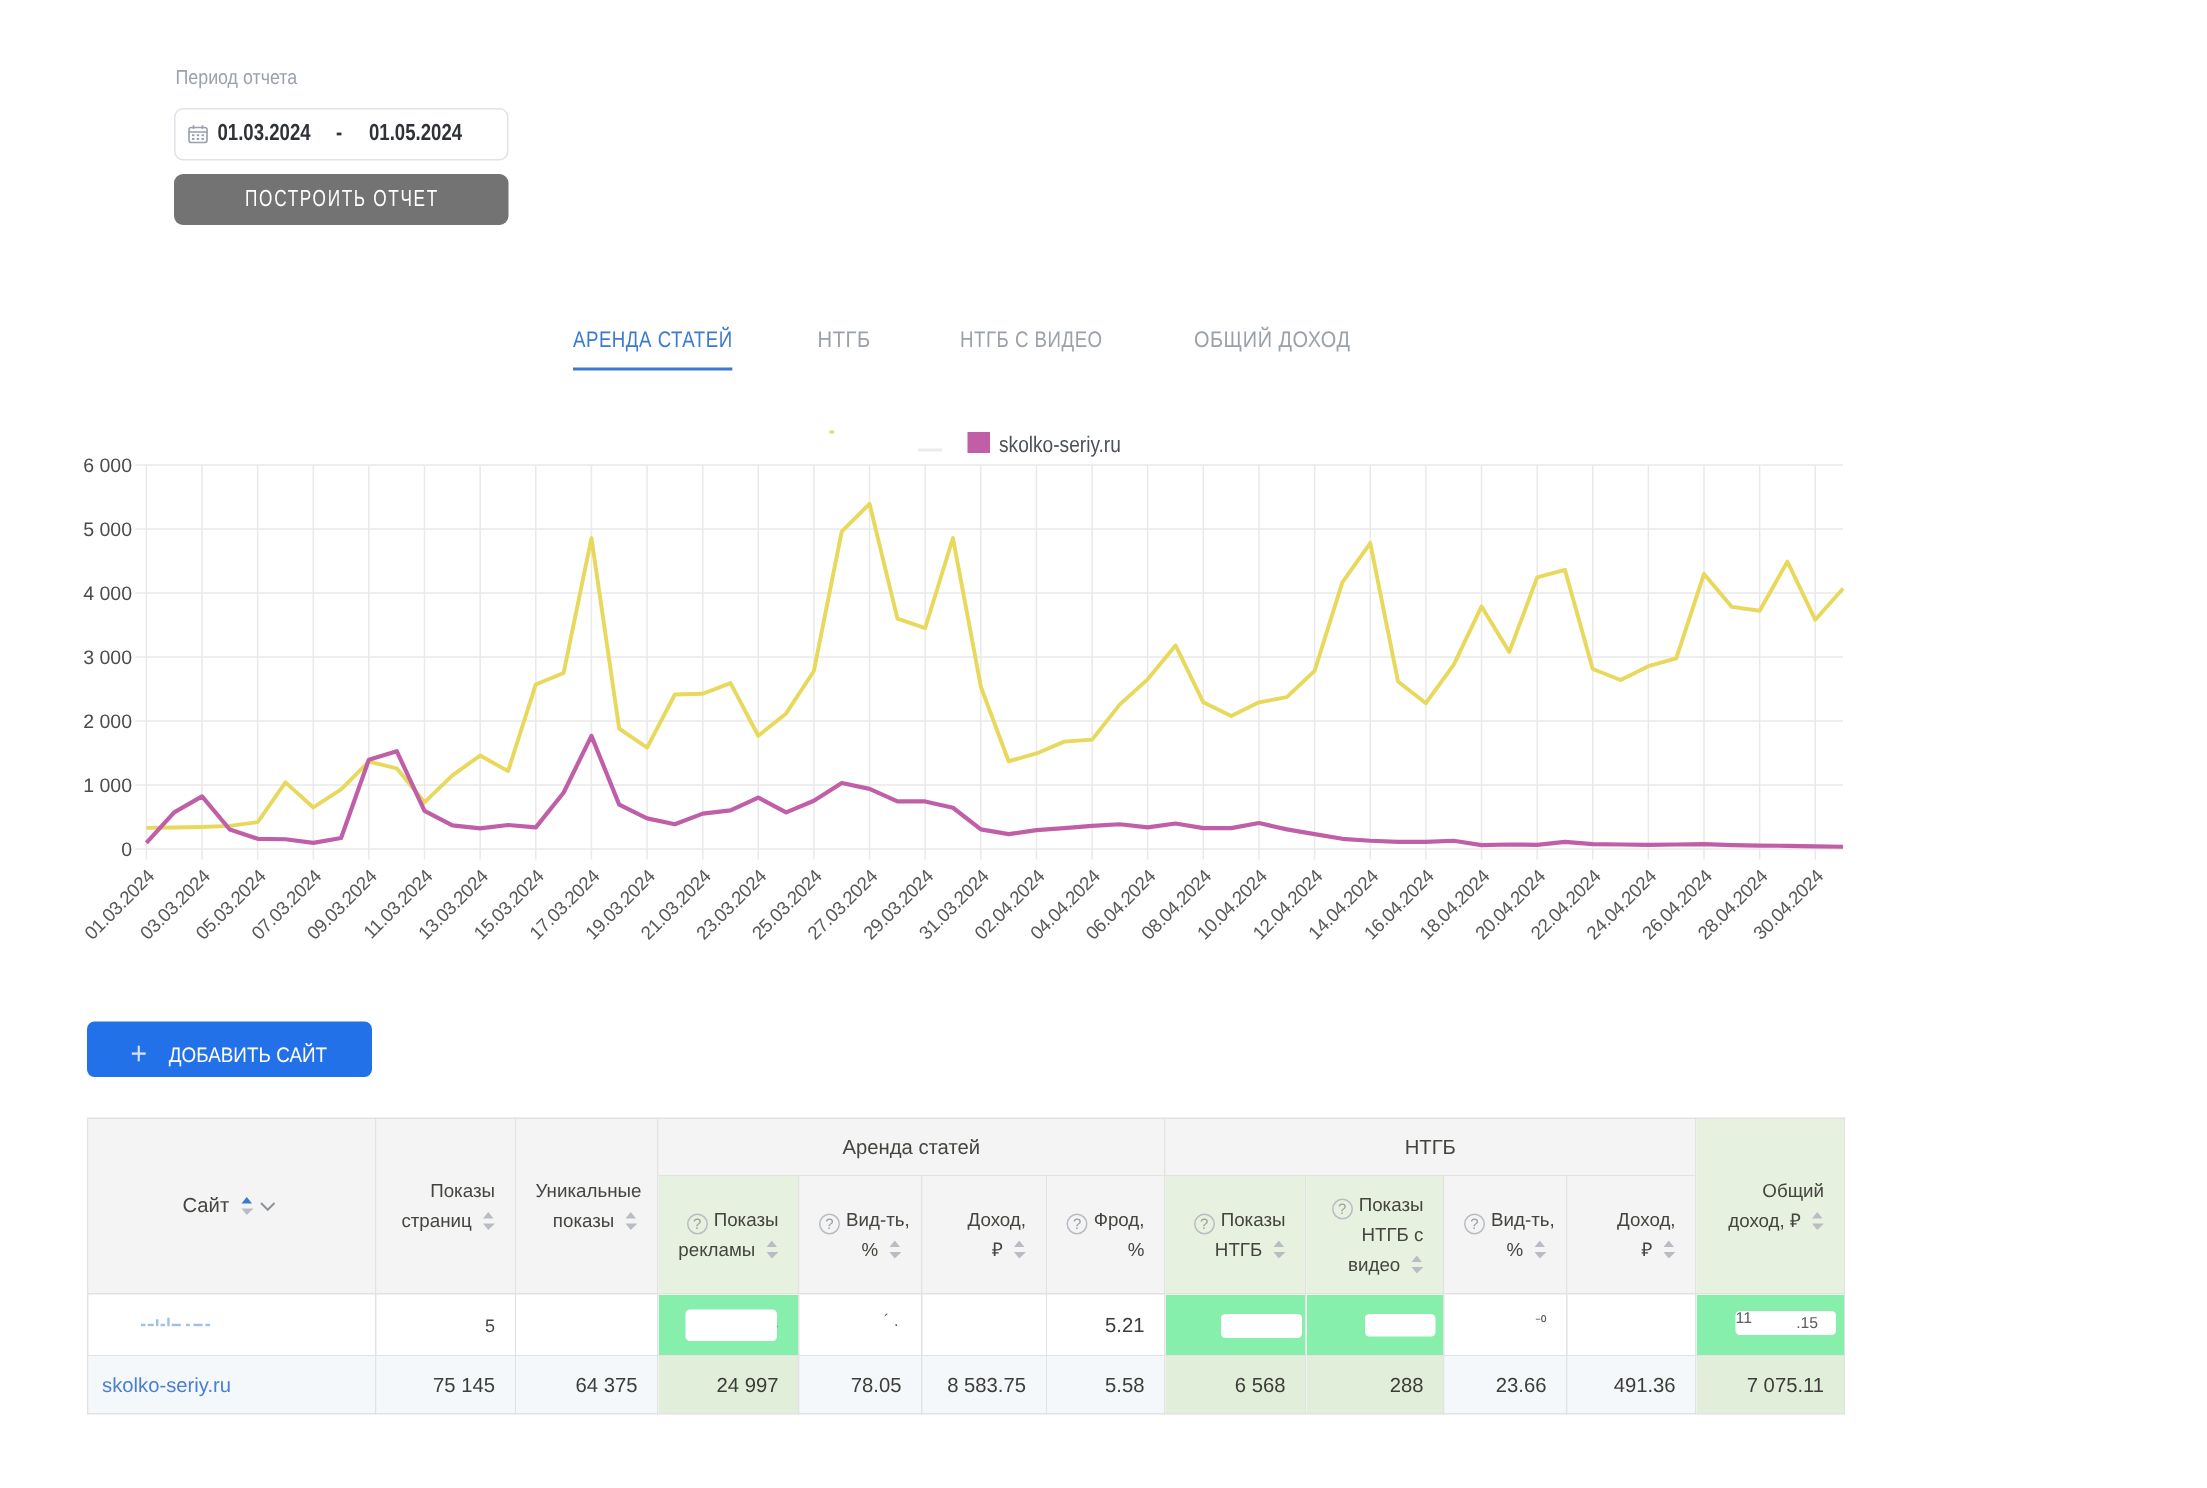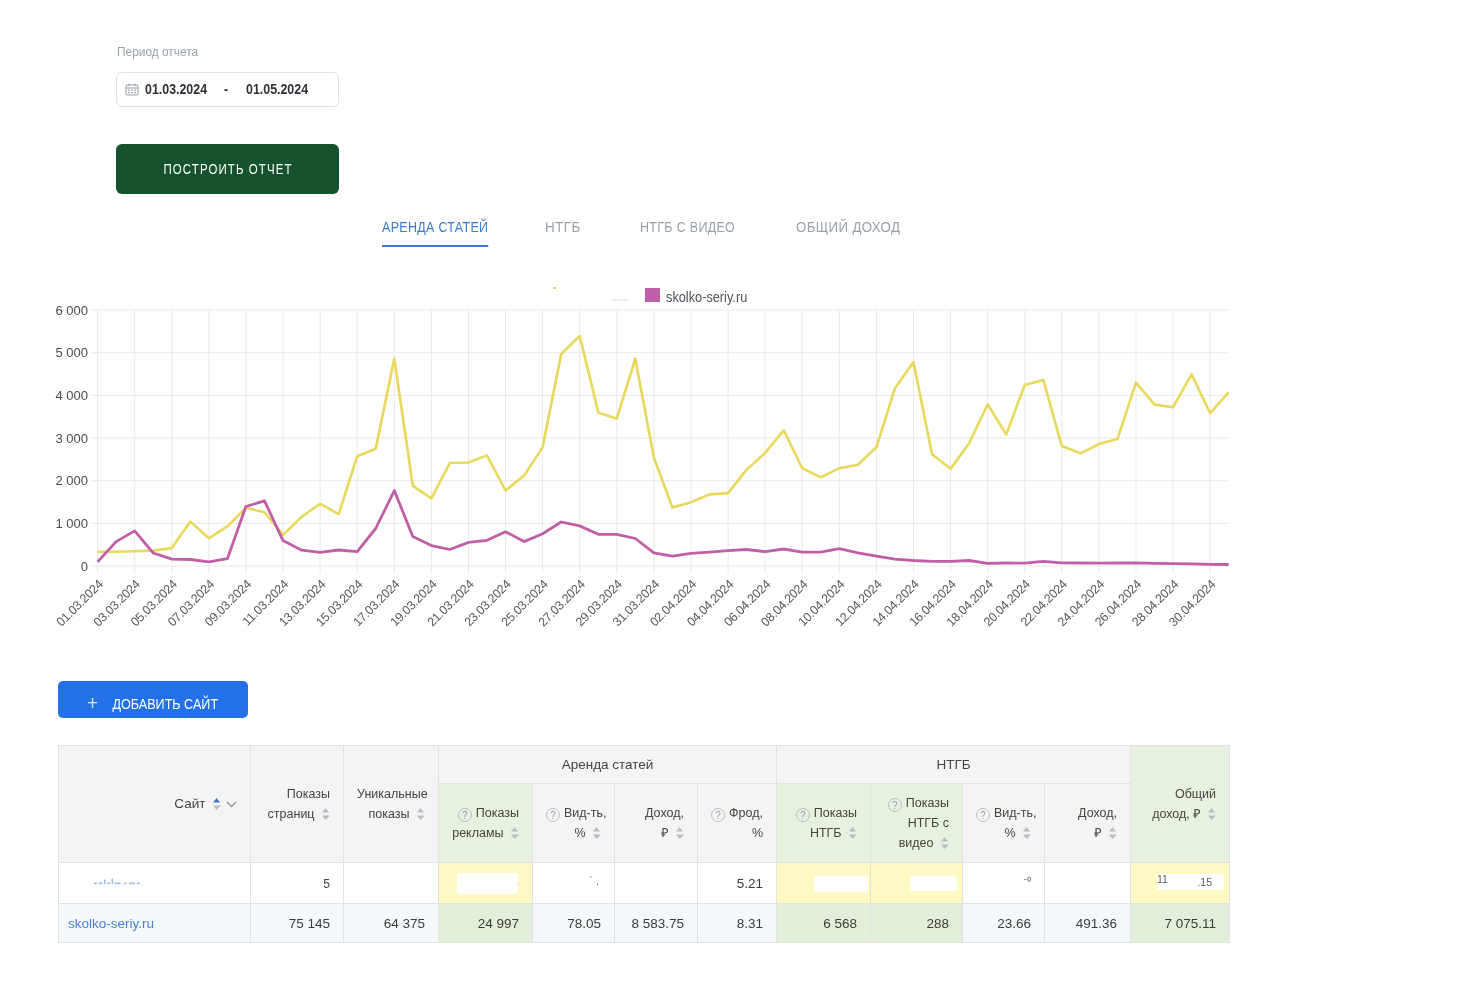--- a/index.html
+++ b/index.html
@@ -1,36 +1,36 @@
 <!DOCTYPE html>
 <html><head><meta charset="utf-8">
 <style>
 *{margin:0;padding:0;box-sizing:border-box}
 html,body{width:1471px;height:992px;background:#fff;font-family:"Liberation Sans",sans-serif;position:relative;overflow:hidden}
 .abs{position:absolute}
 #periodlbl{left:117px;top:44px;font-size:13.5px;color:#9aa1ab;transform:scaleX(.88);transform-origin:0 0}
 #datebox{left:116px;top:72px;width:223px;height:35px;border:1px solid #dfe2e7;border-radius:6px}
 #datebox .d{position:absolute;top:7px;font-size:15.5px;font-weight:700;color:#2e3338;transform:scaleX(.8);transform-origin:0 50%}
-#btn1{left:116px;top:144px;width:223px;height:50px;background:#14532d;border-radius:6px}
+#btn1{left:116px;top:116px;width:223px;height:34px;background:#737373;border-radius:6px}
 #btn1 span{position:absolute;left:50%;top:50%;transform:translate(-50%,-50%) scaleX(.74);white-space:nowrap;color:#fff;font-size:15.5px;letter-spacing:1.5px}
 .tab{position:absolute;top:218px;font-size:15px;letter-spacing:.4px;color:#9ba1a9;transform-origin:0 0;white-space:nowrap}
 .tab.act{color:#3a7ad2;padding-bottom:10px;border-bottom:2px solid #3a7ad2}
 #legend div{position:absolute}
 #btn2{left:58px;top:681px;width:190px;height:37px;background:#2271e8;border-radius:5px;color:#fff}
 #btn2>span{position:absolute;left:29px;top:9px;font-size:14px;white-space:nowrap;transform:scaleX(.9);transform-origin:0 0}
 #btn2 .plus{display:inline-block;font-size:21px;font-weight:400;margin-right:16px;position:relative;top:1px;color:#d4e2fa}
 table{position:absolute;left:58px;top:745px;width:1171px;border-collapse:collapse;table-layout:fixed;font-size:13.5px;color:#3c3c38}
 td,th{border:1px solid #e2e2e2;font-weight:400;padding:0 13px;position:relative}
 thead th{background:#f4f4f5;color:#45453f;font-size:12.5px;white-space:nowrap;line-height:20px}
 th.gr,td.gr{background:#e6f2df}
 .num{text-align:right}
 .grp{height:38px;text-align:center}
 .hrow th{height:79px;text-align:right}
 tr.r1 td{height:41px;background:#fff}
-tr.r1 td.gr{background:#fef9c3}
+tr.r1 td.gr{background:#86efac}
 tr.r2 td{height:39px;background:#f5f8fb}
 tr.r2 td.gr{background:#e1efda}
 a.site{color:#4a80d2;text-decoration:none}
 .q{display:inline-block;width:14px;height:14px;border:1px solid #b9bdc3;border-radius:50%;color:#9aa0a6;font-size:10px;line-height:13px;text-align:center;vertical-align:-2px;margin-right:4px;letter-spacing:0}
 .sort{display:inline-block;vertical-align:-3px;margin-left:3px}
 .wb{position:absolute;background:#fff;border-radius:3px;z-index:2}
 .fr{position:absolute;z-index:3;color:#5a5d60;font-size:11px}
 </style></head>
 <body>
 <div class="abs" id="periodlbl">Период отчета</div>
@@ -162,21 +162,21 @@
       <col style="width:83px">
       <col style="width:79px">
       <col style="width:94px">
       <col style="width:92px">
       <col style="width:82px">
       <col style="width:86px">
       <col style="width:99px">
 </colgroup>
 <thead>
 <tr class="grp">
- <th rowspan="2" style="text-align:right;font-size:13.5px;padding-left:10px">Сайт <svg class="sort" width="9" height="14" viewBox="0 0 9 14">
+ <th rowspan="2" style="text-align:center;font-size:13.5px;padding-left:10px">Сайт <svg class="sort" width="9" height="14" viewBox="0 0 9 14">
             <path d="M4.5 1 8 5.4H1z" fill="#3a7ad2"></path>
             <path d="M4.5 13 1 8.6h8z" fill="#b9bdc3"></path>
           </svg> <svg width="11" height="7" viewBox="0 0 11 7" style="margin-left:1px">
             <path d="M1 1l4.5 4.5L10 1" fill="none" stroke="#8d939b" stroke-width="1.3"></path>
           </svg></th>
  <th rowspan="2" class="num">Показы<br>страниц <svg class="sort" width="9" height="14" viewBox="0 0 9 14">
             <path d="M4.5 1 8 5.4H1z" fill="#b9bdc3"></path>
             <path d="M4.5 13 1 8.6h8z" fill="#b9bdc3"></path>
           </svg></th>
  <th rowspan="2" class="num">Уникальные<br>показы <svg class="sort" width="9" height="14" viewBox="0 0 9 14">
@@ -263,20 +263,20 @@
           <span class="fr" style="right:17px;top:13px;font-size:10.5px">.15</span>
         </td>
 </tr>
 <tr class="r2">
  <td style="padding-left:9px"><a class="site" href="#">skolko-seriy.ru</a></td>
  <td class="num">75 145</td>
  <td class="num">64 375</td>
  <td class="gr num">24 997</td>
  <td class="num">78.05</td>
  <td class="num">8 583.75</td>
- <td class="num">8.31</td>
+ <td class="num">5.58</td>
  <td class="gr num">6 568</td>
  <td class="gr num">288</td>
  <td class="num">23.66</td>
  <td class="num">491.36</td>
  <td class="gr num">7 075.11</td>
 </tr>
 </tbody>
 </table>
 </body></html>

